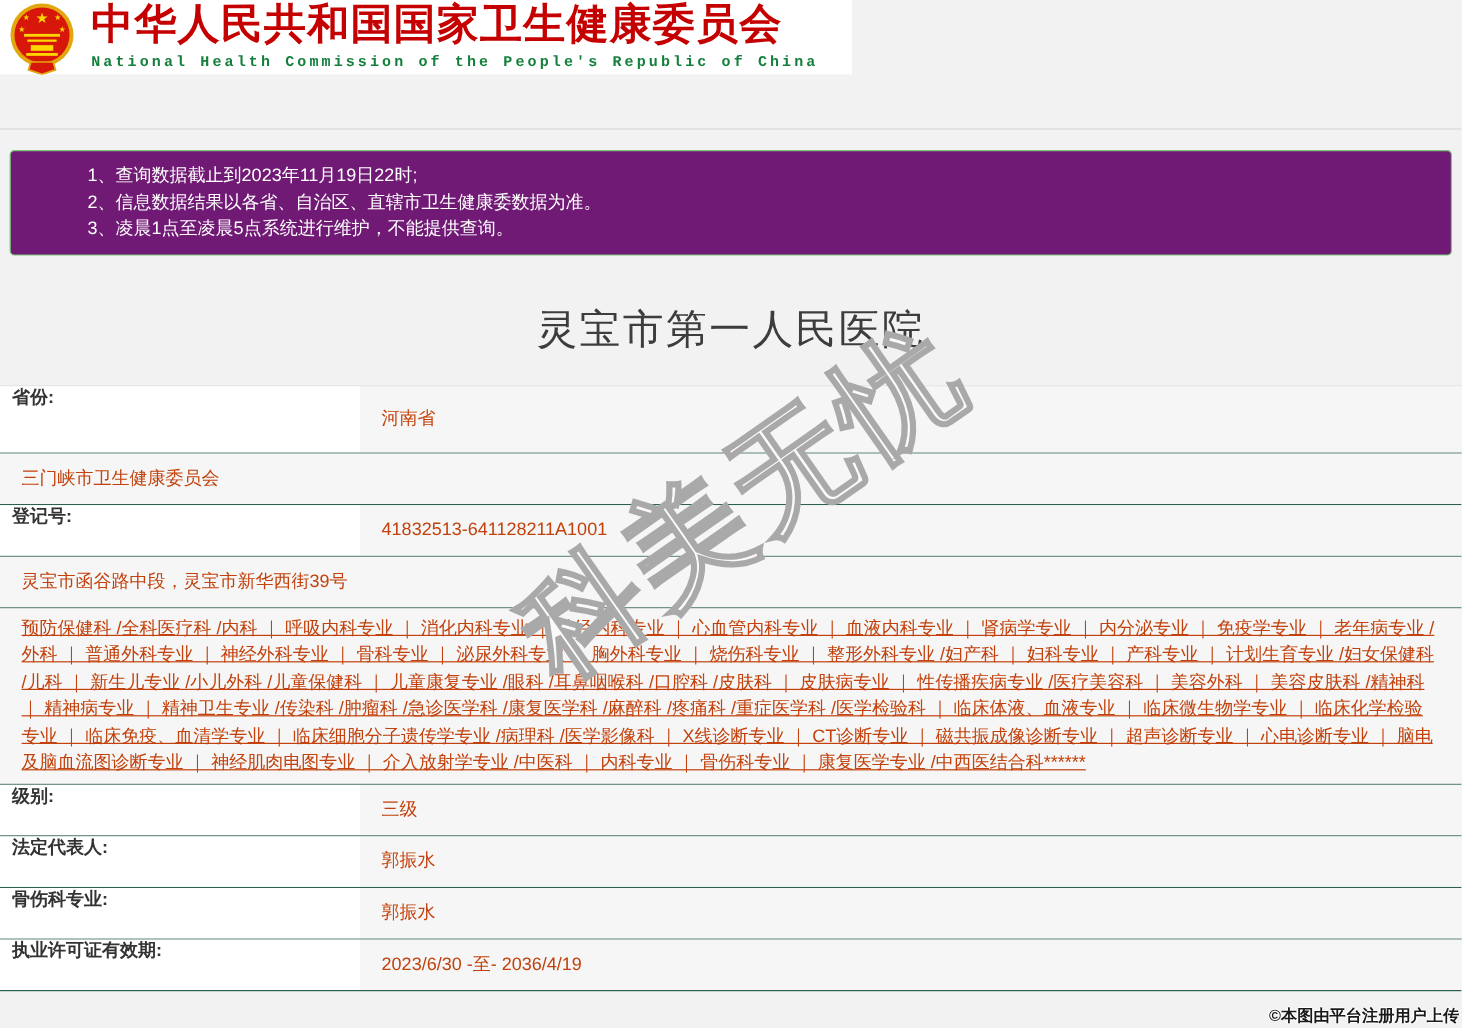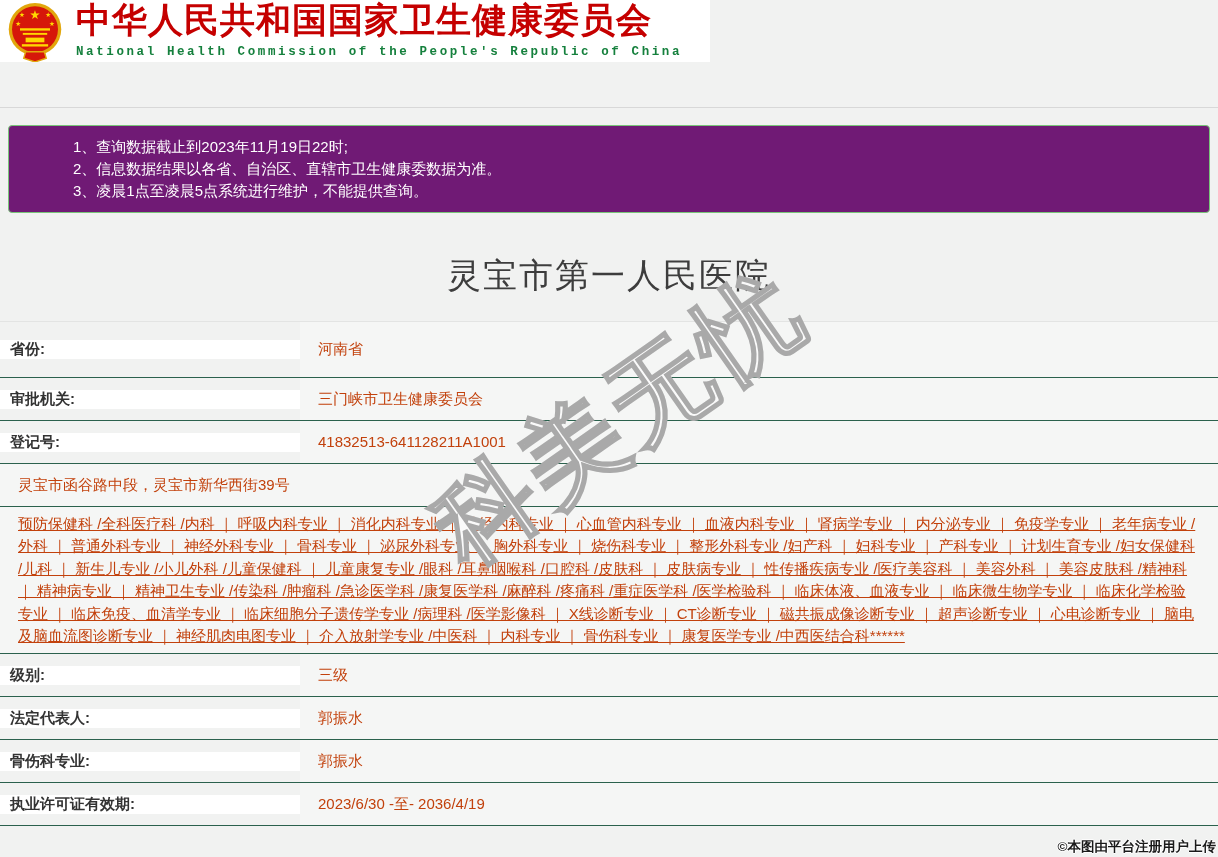--- a/index.html
+++ b/index.html
@@ -40,21 +40,21 @@
   .hospital-title {
     margin-top: 38px;
     text-align: center;
     font-size: 34px; font-weight: normal; color: #3d3d3d;
     letter-spacing: 2px;
     height: 48px; line-height: 48px;
   }
   
   .info-table { margin-top: 22px; border-top: 1px solid #e3e4e3; }
   .row {
-    display: flex; align-items: center;
+    display: flex; 
     border-bottom: 1px solid #2b614d;
     min-height: 43px;
   }
   .row.first { min-height: 56px; }
   .row.tall { align-items: flex-start; }
   .cell.label {
     width: 300px; flex: 0 0 300px; background: #ffffff;
     padding-left: 10px;
     font-size: 15px; font-weight: bold; color: #333333;
   }
@@ -121,21 +121,20 @@
   </div>
 
   <h1 class="hospital-title">灵宝市第一人民医院</h1>
 
   <div class="info-table">
     <div class="row first">
       <div class="cell label">省份:</div>
       <div class="cell value">河南省</div>
     </div>
     <div class="row">
-      <div class="cell label">审批机关:</div>
       <div class="cell value">三门峡市卫生健康委员会</div>
     </div>
     <div class="row">
       <div class="cell label">登记号:</div>
       <div class="cell value">41832513-641128211A1001</div>
     </div>
     <div class="row">
       <div class="cell value">灵宝市函谷路中段，灵宝市新华西街39号</div>
     </div>
     <div class="row tall">

